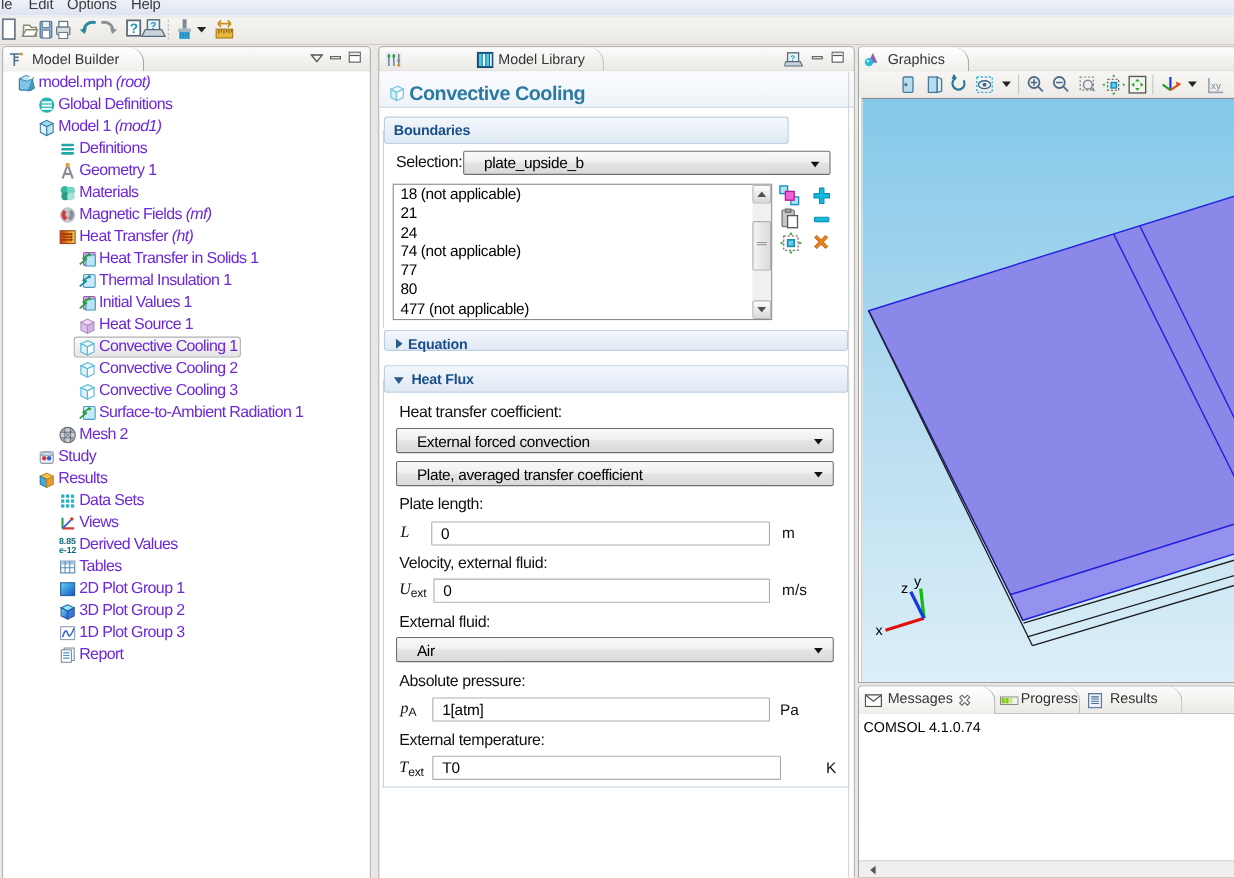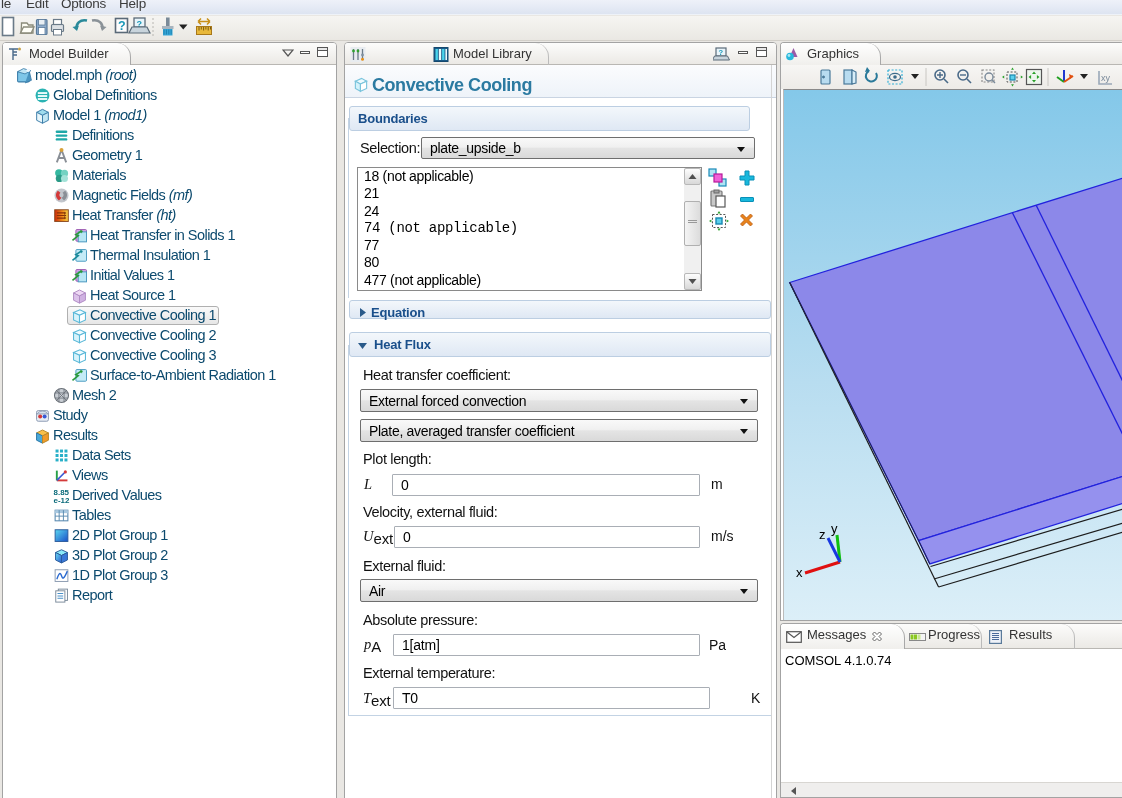--- a/index.html
+++ b/index.html
@@ -20,45 +20,45 @@
 .tab{position:absolute;top:0;height:22px;font-size:13px;color:#333;
  white-space:nowrap;padding:3px 18px 0 26px;}
 .tab.active{background:linear-gradient(#ffffff,#f0efec);
  border-right:1px solid #a8a8a8;border-radius:0 14px 0 0;}
 .tab.active.blue{background:linear-gradient(#f9fbfd,#d9e3f0);}
 .tab.inactive{border-right:1px solid #bbb;border-radius:0 14px 0 0;}
 .ticon{position:absolute;left:5px;top:4px;width:16px;height:15px;}
 
 .wbtn{position:absolute;top:4px;}
 
-.trow{position:absolute;font-size:14.5px;letter-spacing:-0.55px;color:#0c4a6e;
+.trow{position:absolute;font-size:14.5px;letter-spacing:-0.55px;color:#6d28d9;
  white-space:nowrap;height:20px;line-height:20px;}
 .trow i{font-style:italic;}
 .ticn{position:absolute;width:17px;height:17px;top:2px;}
 
 .secbar{position:absolute;background:linear-gradient(#f3f7fb,#dfe8f4);
  border:1px solid #bccee2;border-radius:3px;}
 .secbar .t{position:absolute;left:19px;top:3px;font-size:13px;font-weight:bold;
  color:#1a4f8b;letter-spacing:-0.2px;}
 .sbox{position:absolute;border:1px solid #c3d3e4;border-top:none;
  border-bottom:none;}
 .flabel{position:absolute;font-size:14.5px;letter-spacing:-0.35px;color:#111;
  white-space:nowrap;}
 .dd{position:absolute;border:1px solid #6e6e6e;border-radius:2px;
  background:linear-gradient(#f9f9f9 0%,#f0f0f0 45%,#e4e4e4 52%,#d9d9d9 100%);
  font-size:14px;letter-spacing:-0.3px;color:#000;line-height:21px;
- padding-left:8px;white-space:nowrap;}
+ padding-left:18px;white-space:nowrap;}
 .dd:after{content:"";position:absolute;right:9px;top:9px;width:0;height:0;
  border-left:4.5px solid transparent;border-right:4.5px solid transparent;
  border-top:5px solid #111;}
 .tf{position:absolute;border:1px solid #a9aeb5;border-radius:1px;background:#fff;
  font-size:14px;letter-spacing:-0.2px;color:#000;line-height:19px;padding-left:8px;}
 .sym{position:absolute;font-size:14.5px;font-style:italic;color:#111;
  font-family:"Liberation Serif",serif;}
-.sub{font-size:15px;font-style:normal;font-family:"Liberation Sans",sans-serif;
+.sub{font-size:11px;font-style:normal;font-family:"Liberation Sans",sans-serif;
  vertical-align:-3px;letter-spacing:-0.2px;}
 .unit{position:absolute;font-size:14px;color:#111;}
 </style></head>
 <body>
 <div id="menubar" class="abs">
  <span style="left:1px">le</span>
     <span style="left:26px">Edit</span>
  <span style="left:61px">Options</span>
     <span style="left:119px">Help</span>
 </div>
@@ -338,30 +338,30 @@
     </div>
  <div id="setbody" style="position:absolute;left:0;top:22px;right:0;bottom:0;background:#fff;overflow:hidden;">
 <div style="position:absolute;left:0;top:0;width:433px;height:33px;background:linear-gradient(#fbfcfe,#eef3f9);border-bottom:1px solid #c9d4e2;"></div>
 <svg style="position:absolute;left:7px;top:10px" width="18" height="18" viewBox="0 0 16 16">
         <path d="M3 5.5L8.5 3l4.5 2.5L7.5 8z" fill="#eefbff" stroke="#7ac4dc" stroke-width="1"></path>
         <path d="M3 5.5V12l4.5 2.5V8z" fill="#d4f2fb" stroke="#7ac4dc" stroke-width="1"></path>
         <path d="M13 5.5V12l-5.5 2.5V8z" fill="#fff" stroke="#7ac4dc" stroke-width="1"></path>
       </svg>
 <div style="position:absolute;left:27px;top:10px;font-size:18px;font-weight:bold;color:#2b7aa1;letter-spacing:-0.45px;">Convective Cooling</div>
 <div class="sbox" style="left:3px;top:53px;width:424px;height:180px;"></div>
-<div class="secbar" style="left:4px;top:41px;width:401px;height:25px;">
+<div class="secbar" style="left:4px;top:41px;width:368px;height:25px;">
         <div class="t" style="left:8px;top:4px">Boundaries</div>
       </div>
 <div class="flabel" style="left:15px;top:75px;">Selection:</div>
 <div class="dd" style="left:76px;top:72px;width:334px;height:22px;">plate_upside_b</div>
 <div style="position:absolute;left:12px;top:102px;width:345px;height:124px;border:1px solid #8a8a8a;background:#fff;font-size:14px;letter-spacing:-0.3px;">
         <div style="height:17.3px;line-height:17.3px;padding-left:6px;">18 (not applicable)</div>
         <div style="height:17.3px;line-height:17.3px;padding-left:6px;">21</div>
         <div style="height:17.3px;line-height:17.3px;padding-left:6px;">24</div>
-        <div style="height:17.3px;line-height:17.3px;padding-left:6px;font-family:Liberation Mono, monospace;">74 (not applicable)</div>
+        <div style="height:17.3px;line-height:17.3px;padding-left:6px;">74 (not applicable)</div>
         <div style="height:17.3px;line-height:17.3px;padding-left:6px;">77</div>
         <div style="height:17.3px;line-height:17.3px;padding-left:6px;">80</div>
         <div style="height:17.3px;line-height:17.3px;padding-left:6px;">477 (not applicable)</div>
       </div>
 <div style="position:absolute;left:339px;top:103px;width:17px;height:122px;background:#f0f0f0;">
 <div style="position:absolute;left:0;top:0;width:17px;height:17px;background:linear-gradient(#fdfdfd,#d8d8d8);border:1px solid #b8b8b8;border-radius:2px;"><svg width="15" height="15">
             <path d="M7.5 5l4 5h-8z" fill="#505050"></path>
           </svg></div>
 <div style="position:absolute;left:0;bottom:0;width:17px;height:17px;background:linear-gradient(#fdfdfd,#d8d8d8);border:1px solid #b8b8b8;border-radius:2px;"><svg width="15" height="15">
             <path d="M7.5 10l4-5h-8z" fill="#505050"></path>
@@ -401,21 +401,21 @@
 <div class="sbox" style="left:3px;top:280px;width:424px;height:371px;border-bottom:1px solid #c3d3e4;"></div>
 <div class="secbar" style="left:4px;top:267px;width:422px;height:25px;">
         <div class="t" style="left:24px;top:4px">Heat Flux</div>
         <svg style="position:absolute;left:8px;top:9px" width="10" height="8">
           <path d="M0 1h9L4.5 7z" fill="#2a5a8a"></path>
         </svg>
       </div>
 <div class="flabel" style="left:18px;top:302px;">Heat transfer coefficient:</div>
 <div class="dd" style="left:15px;top:324px;width:398px;height:23px;line-height:22px;">External forced convection</div>
 <div class="dd" style="left:15px;top:354px;width:398px;height:23px;line-height:22px;">Plate, averaged transfer coefficient</div>
-<div class="flabel" style="left:18px;top:386px;">Plot length:</div>
+<div class="flabel" style="left:18px;top:386px;">Plate length:</div>
 <div class="sym" style="left:19px;top:411px;">L</div>
 <div class="tf" style="left:47px;top:409px;width:308px;height:22px;line-height:21px;">0</div>
 <div class="unit" style="left:366px;top:411px;">m</div>
 <div class="flabel" style="left:18px;top:439px;">Velocity, external fluid:</div>
 <div class="sym" style="left:18px;top:463px;">U<span class="sub">ext</span></div>
 <div class="tf" style="left:49px;top:461px;width:306px;height:22px;line-height:21px;">0</div>
 <div class="unit" style="left:366px;top:463px;">m/s</div>
 <div class="flabel" style="left:18px;top:493px;">External fluid:</div>
 <div class="dd" style="left:15px;top:514px;width:398px;height:23px;line-height:22px;">Air</div>
 <div class="flabel" style="left:18px;top:547px;">Absolute pressure:</div>

